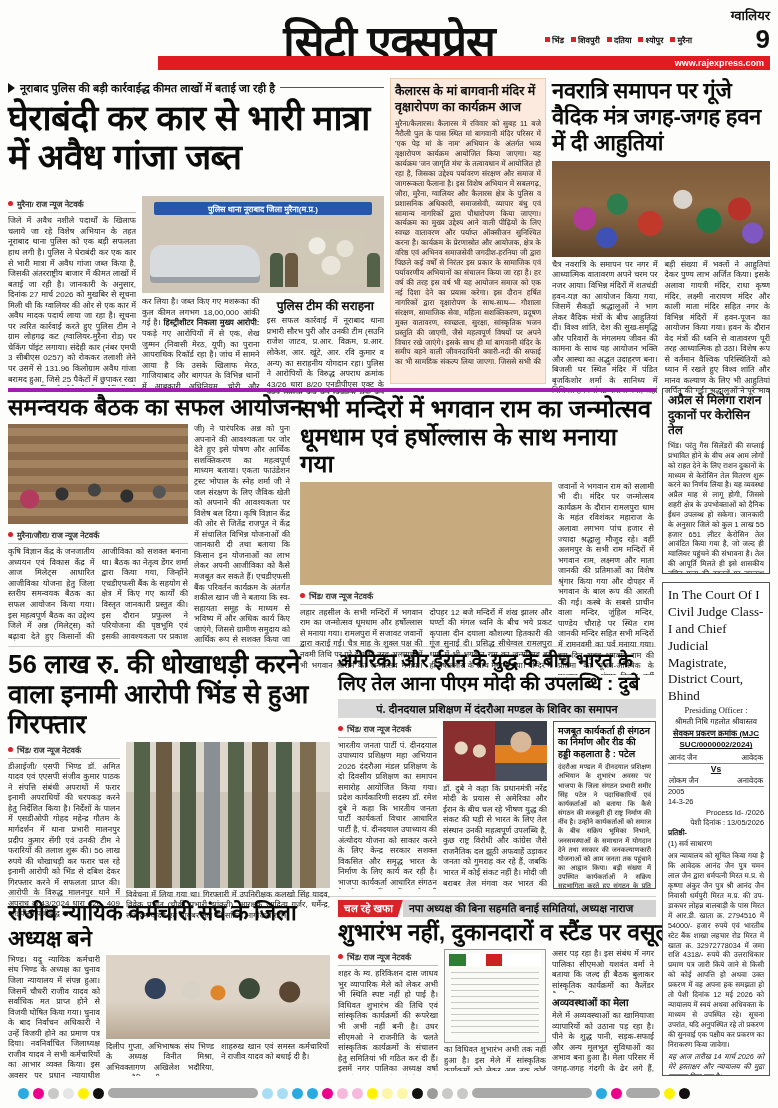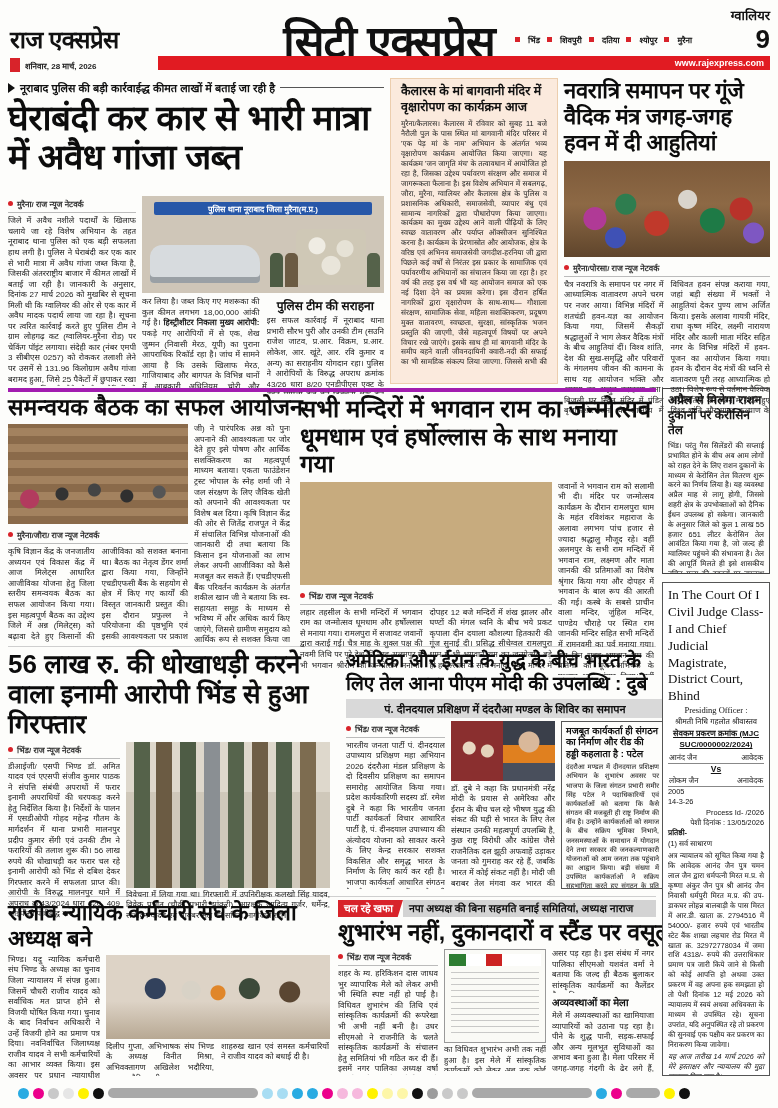--- a/index.html
+++ b/index.html
@@ -15,21 +15,21 @@
   .mast-paper { font-size:24px; font-weight:bold; letter-spacing:-0.5px; }
   .mast-dateline { display:flex; align-items:center; margin-top:3px; }
   .mast-redblock { width:10px; height:14px; background:#d8232a; margin-right:5px; }
   .mast-date { font-size:8px; font-weight:bold; color:#222; }
   .mast-title { position:absolute; left:50%; transform:translateX(-50%); top:6px;
     font-size:44px; font-weight:800; letter-spacing:-1px; white-space:nowrap; }
   .mast-right { position:absolute; right:0; top:2px; text-align:right; }
   .mast-city { font-size:13px; font-weight:bold; }
   .mast-page-num { font-size:26px; font-weight:800; line-height:1; margin-top:2px; }
   .mast-editions { position:absolute; right:78px; top:30px; display:flex; gap:7px; }
-  .mast-ed { font-size:8px; font-weight:bold; display:flex; align-items:center; gap:8px; white-space:nowrap;text-align:center; }
+  .mast-ed { font-size:8px; font-weight:bold; display:flex; align-items:center; gap:2px; white-space:nowrap;text-align:center; }
   .mast-ed i { width:5px; height:5px; background:#d8232a; display:inline-block; }
   .mast-bar { position:absolute; left:150px; right:0; top:52px; height:14px; background:#e11b22; }
   .mast-url { position:absolute; right:6px; top:54px; font-size:9px; font-weight:bold; color:#fff; }
   
   .byline { display:flex; align-items:center; gap:4px; font-size:8px; font-weight:bold;
     color:#333; border-bottom:1px solid #bbb; padding:2px 0 3px 0; margin-bottom:3px; }
   .byline i { width:5px; height:5px; border-radius:50%; background:#d8232a; flex:0 0 auto; }
   .btxt { font-size:8px; line-height:1.32; text-align:justify; color:#1c1c1c; overflow:hidden; }
   .cols2 { column-count:2; column-gap:7px; }
   .hl { font-weight:800; color:#0c0c0c; }
@@ -56,21 +56,21 @@
     background:radial-gradient(circle at 30% 30%, #efece3 0 8px, transparent 9px),
                radial-gradient(circle at 70% 35%, #e6e2d6 0 8px, transparent 9px),
                radial-gradient(circle at 50% 65%, #e9e5da 0 9px, transparent 10px),
                #cfc8b6; border-radius:6px; }
   .ph-ganja .fig { position:absolute; bottom:6px; width:13px; height:34px; background:#4c5b43; border-radius:5px 5px 0 0; }
   .ph-cap { position:absolute; left:12px; right:12px; top:6px; background:#2757a8; color:#fff;
     font-size:8px; font-weight:bold; text-align:center; padding:1px 2px; border-radius:2px; }
   .ganja-sub { display:flex; gap:7px; margin-top:4px; height:92px; }
   .ganja-sub .c { width:118px; }
   .sub-head { text-align:center; font-weight:800; font-size:12px; margin-bottom:2px; }
-  .kailaras { width:168px; background:#fbeadd; border:1px solid #ecceae; padding:5px 10px; }
+  .kailaras { width:156px; background:#fbeadd; border:1px solid #ecceae; padding:5px 4px; }
   .kail-title { font-size:12.5px; font-weight:800; line-height:1.25; margin-bottom:4px; }
   .kail-body { font-size:7.4px; line-height:1.34; text-align:justify; color:#222; height:245px; overflow:hidden; }
   .navratri { flex:1; }
   .nav-hl { font-size:22px; line-height:1.18; letter-spacing:-0.3px; }
   .ph-nav { width:100%; height:96px; margin-top:5px;
     background:
       radial-gradient(circle at 15% 60%, #b03a96 0 11px, transparent 12px),
       radial-gradient(circle at 30% 45%, #2e7d4f 0 10px, transparent 11px),
       radial-gradient(circle at 45% 65%, #c0392b 0 12px, transparent 13px),
       radial-gradient(circle at 60% 40%, #d9d4cc 0 9px, transparent 10px),
@@ -127,21 +127,21 @@
   .court-head { font-family:"Liberation Serif", serif; font-size:13px; font-weight:normal; text-align:left; line-height:1.3; }
   .court-line { font-size:7.6px; text-align:center; line-height:1.4; }
   .court-case { font-size:8px; font-weight:bold; text-align:center; text-decoration:underline; line-height:1.45; }
   .court-party { display:flex; justify-content:space-between; font-size:7.6px; border-bottom:1px solid #888; padding:1px 1px; }
   .court-vs { text-align:center; font-size:8.5px; font-weight:bold; text-decoration:underline; }
   .court-small { font-size:7.4px; line-height:1.4; }
   .court-body { font-size:7.2px; line-height:1.38; text-align:justify; margin-top:2px; }
   .court-sig { font-size:7.4px; text-align:right; line-height:1.4; margin-top:3px; }
   .court-note { font-size:7.2px; line-height:1.35; margin-top:3px; border-top:1px solid #999; padding-top:2px; }
   
-  .bot-row { display:flex; gap:16px; height:246px; border-top:1px solid #cfcfcf; margin-top:4px; padding-top:3px; }
+  .bot-row { display:flex; gap:8px; height:246px; border-top:1px solid #cfcfcf; margin-top:4px; padding-top:3px; }
   .fraud { width:322px; }
   .fraud-hl { font-size:26px; line-height:1.15; }
   .fraud-row { display:flex; gap:6px; margin-top:2px; height:178px; }
   .fraud-c1 { width:112px; }
   .fraud-right { width:204px; }
   .ph-fraud { width:204px; height:146px;
     background:
       linear-gradient(90deg, transparent 0 8px, #55624a 8px 24px, transparent 24px 30px, #6b5b43 30px 46px, transparent 46px 54px, #4e5c45 54px 70px, transparent 70px 78px, #8a8f93 78px 94px, transparent 94px 102px, #56644c 102px 118px, transparent 118px 126px, #6e5e46 126px 142px, transparent 142px 150px, #51604a 150px 166px, transparent 166px 174px, #7d6c50 174px 190px, transparent 190px),
       linear-gradient(180deg, #ded8cc 0 34%, #cfc8ba 34% 100%);
   }
@@ -202,27 +202,20 @@
   .c-c { background:#29abe2; } .c-m { background:#ec008c; } .c-y { background:#fff200; }
   .c-k { background:#111; } .c-g { background:#c9c9c9; } .c-gl { background:#e6e6e6; }
   .c-cl { background:#a8ddf3; } .c-ml { background:#f6b8dd; } .c-yl { background:#fdf6a8; } .c-kl { background:#9c9c9c; }
 </style>
 </head>
 <body>
 
 <div id="page">
 
   <div class="mast">
-    <div class="mast-left">
-      <div class="mast-paper">राज एक्सप्रेस</div>
-      <div class="mast-dateline">
-        <span class="mast-redblock"></span>
-        <span class="mast-date">शनिवार, 28 मार्च, 2026</span>
-      </div>
-    </div>
     <div class="mast-title">सिटी एक्सप्रेस</div>
     <div class="mast-editions">
       <span class="mast-ed">
           <i></i>
           <span>भिंड</span>
         </span>
       <span class="mast-ed">
           <i></i>
           <span>शिवपुरी</span>
         </span>
@@ -287,24 +280,20 @@
     </div>
 
     <div class="kailaras">
       <div class="kail-title">कैलारस के मां बागवानी मंदिर में वृक्षारोपण का कार्यक्रम आज</div>
       <div class="kail-body">मुरैना/कैलारस। कैलारस में रविवार को सुबह 11 बजे नैरौली पुल के पास स्थित मां बागवानी मंदिर परिसर में 'एक पेड़ मां के नाम' अभियान के अंतर्गत भव्य वृक्षारोपण कार्यक्रम आयोजित किया जाएगा। यह कार्यक्रम 'जन जागृति मंच' के तत्वावधान में आयोजित हो रहा है, जिसका उद्देश्य पर्यावरण संरक्षण और समाज में जागरूकता फैलाना है। इस विशेष अभियान में सबलगढ़, जौरा, मुरैना, ग्वालियर और कैलारस क्षेत्र के पुलिस व प्रशासनिक अधिकारी, समाजसेवी, व्यापार बंधु एवं सामान्य नागरिकों द्वारा पौधारोपण किया जाएगा। कार्यक्रम का मुख्य उद्देश्य आने वाली पीढ़ियों के लिए स्वच्छ वातावरण और पर्याप्त ऑक्सीजन सुनिश्चित करना है। कार्यक्रम के प्रेरणास्रोत और आयोजक, क्षेत्र के वरिष्ठ एवं अभिनव समाजसेवी जगदीश-हरनिया जी द्वारा पिछले कई वर्षों से निरंतर इस प्रकार के सामाजिक एवं पर्यावरणीय अभियानों का संचालन किया जा रहा है। हर वर्ष की तरह इस वर्ष भी यह आयोजन समाज को एक नई दिशा देने का प्रयास करेगा। इस दौरान हर्षित नागरिकों द्वारा वृक्षारोपण के साथ-साथ— गौशाला संरक्षण, सामाजिक सेवा, महिला सशक्तिकरण, प्रदूषण मुक्त वातावरण, स्वच्छता, सुरक्षा, सांस्कृतिक भजन प्रस्तुति की जाएगी, जैसे महत्वपूर्ण विषयों पर अपने विचार रखे जाएंगे। इसके साथ ही मां बागवानी मंदिर के समीप बहने वाली जीवनदायिनी क्वारी-नदी की सफाई का भी सामूहिक संकल्प लिया जाएगा, जिससे सभी की सहभागिता सुनिश्चित करने की अपील की गई है। कार्यक्रम में शामिल होने वाले सभी लोगों के लिए प्रसादी (भोजन) की भी व्यवस्था रखी गई है। आयोजक आदरणीय वरिष्ठ पत्रकार जगदीश हरनिया जी ने क्षेत्र के सभी नागरिकों से अपील की है कि वे इस जनहित और पर्यावरण संरक्षण के पवित्र अभियान में अधिक से अधिक संख्या में पहुंचकर अपनी सहभागिता निभाएं।</div>
     </div>
 
     <div class="navratri">
       <div class="nav-hl hl">नवरात्रि समापन पर गूंजे वैदिक मंत्र जगह-जगह हवन में दी आहुतियां</div>
       <div class="photo ph-nav"></div>
-      <div class="byline" style="margin-top:3px;">
-          <i></i>
-          <span>मुरैना/पोरसा/ राज न्यूज नेटवर्क</span>
-        </div>
       <div class="btxt cols2 nav-body">
         <span>चैत्र नवरात्रि के समापन पर नगर में आध्यात्मिक वातावरण अपने चरम पर नजर आया। विभिन्न मंदिरों में शतचंडी हवन-यज्ञ का आयोजन किया गया, जिसमें सैकड़ों श्रद्धालुओं ने भाग लेकर वैदिक मंत्रों के बीच आहुतियां दीं। विश्व शांति, देश की सुख-समृद्धि और परिवारों के मंगलमय जीवन की कामना के साथ यह आयोजन भक्ति और आस्था का अद्भुत उदाहरण बना। बिजली घर स्थित मंदिर में पंडित बृजकिशोर शर्मा के सानिध्य में विधिवत हवन संपन्न कराया गया, जहां बड़ी संख्या में भक्तों ने आहुतियां देकर पुण्य लाभ अर्जित किया। इसके अलावा गायत्री मंदिर, राधा कृष्ण मंदिर, लक्ष्मी नारायण मंदिर और काली माता मंदिर सहित नगर के विभिन्न मंदिरों में हवन-पूजन का आयोजन किया गया। हवन के दौरान वेद मंत्रों की ध्वनि से वातावरण पूरी तरह आध्यात्मिक हो उठा। विशेष रूप से वर्तमान वैश्विक परिस्थितियों को ध्यान में रखते हुए विश्व शांति और मानव कल्याण के लिए भी आहुतियां अर्पित की गईं। श्रद्धालुओं ने पूरे भाव और श्रद्धा के साथ हवन में भाग लिया। </span>
       </div>
     </div>
   </div>
 
   <div class="lower">
     <div class="left-main">
 
       <div class="mid-row">

